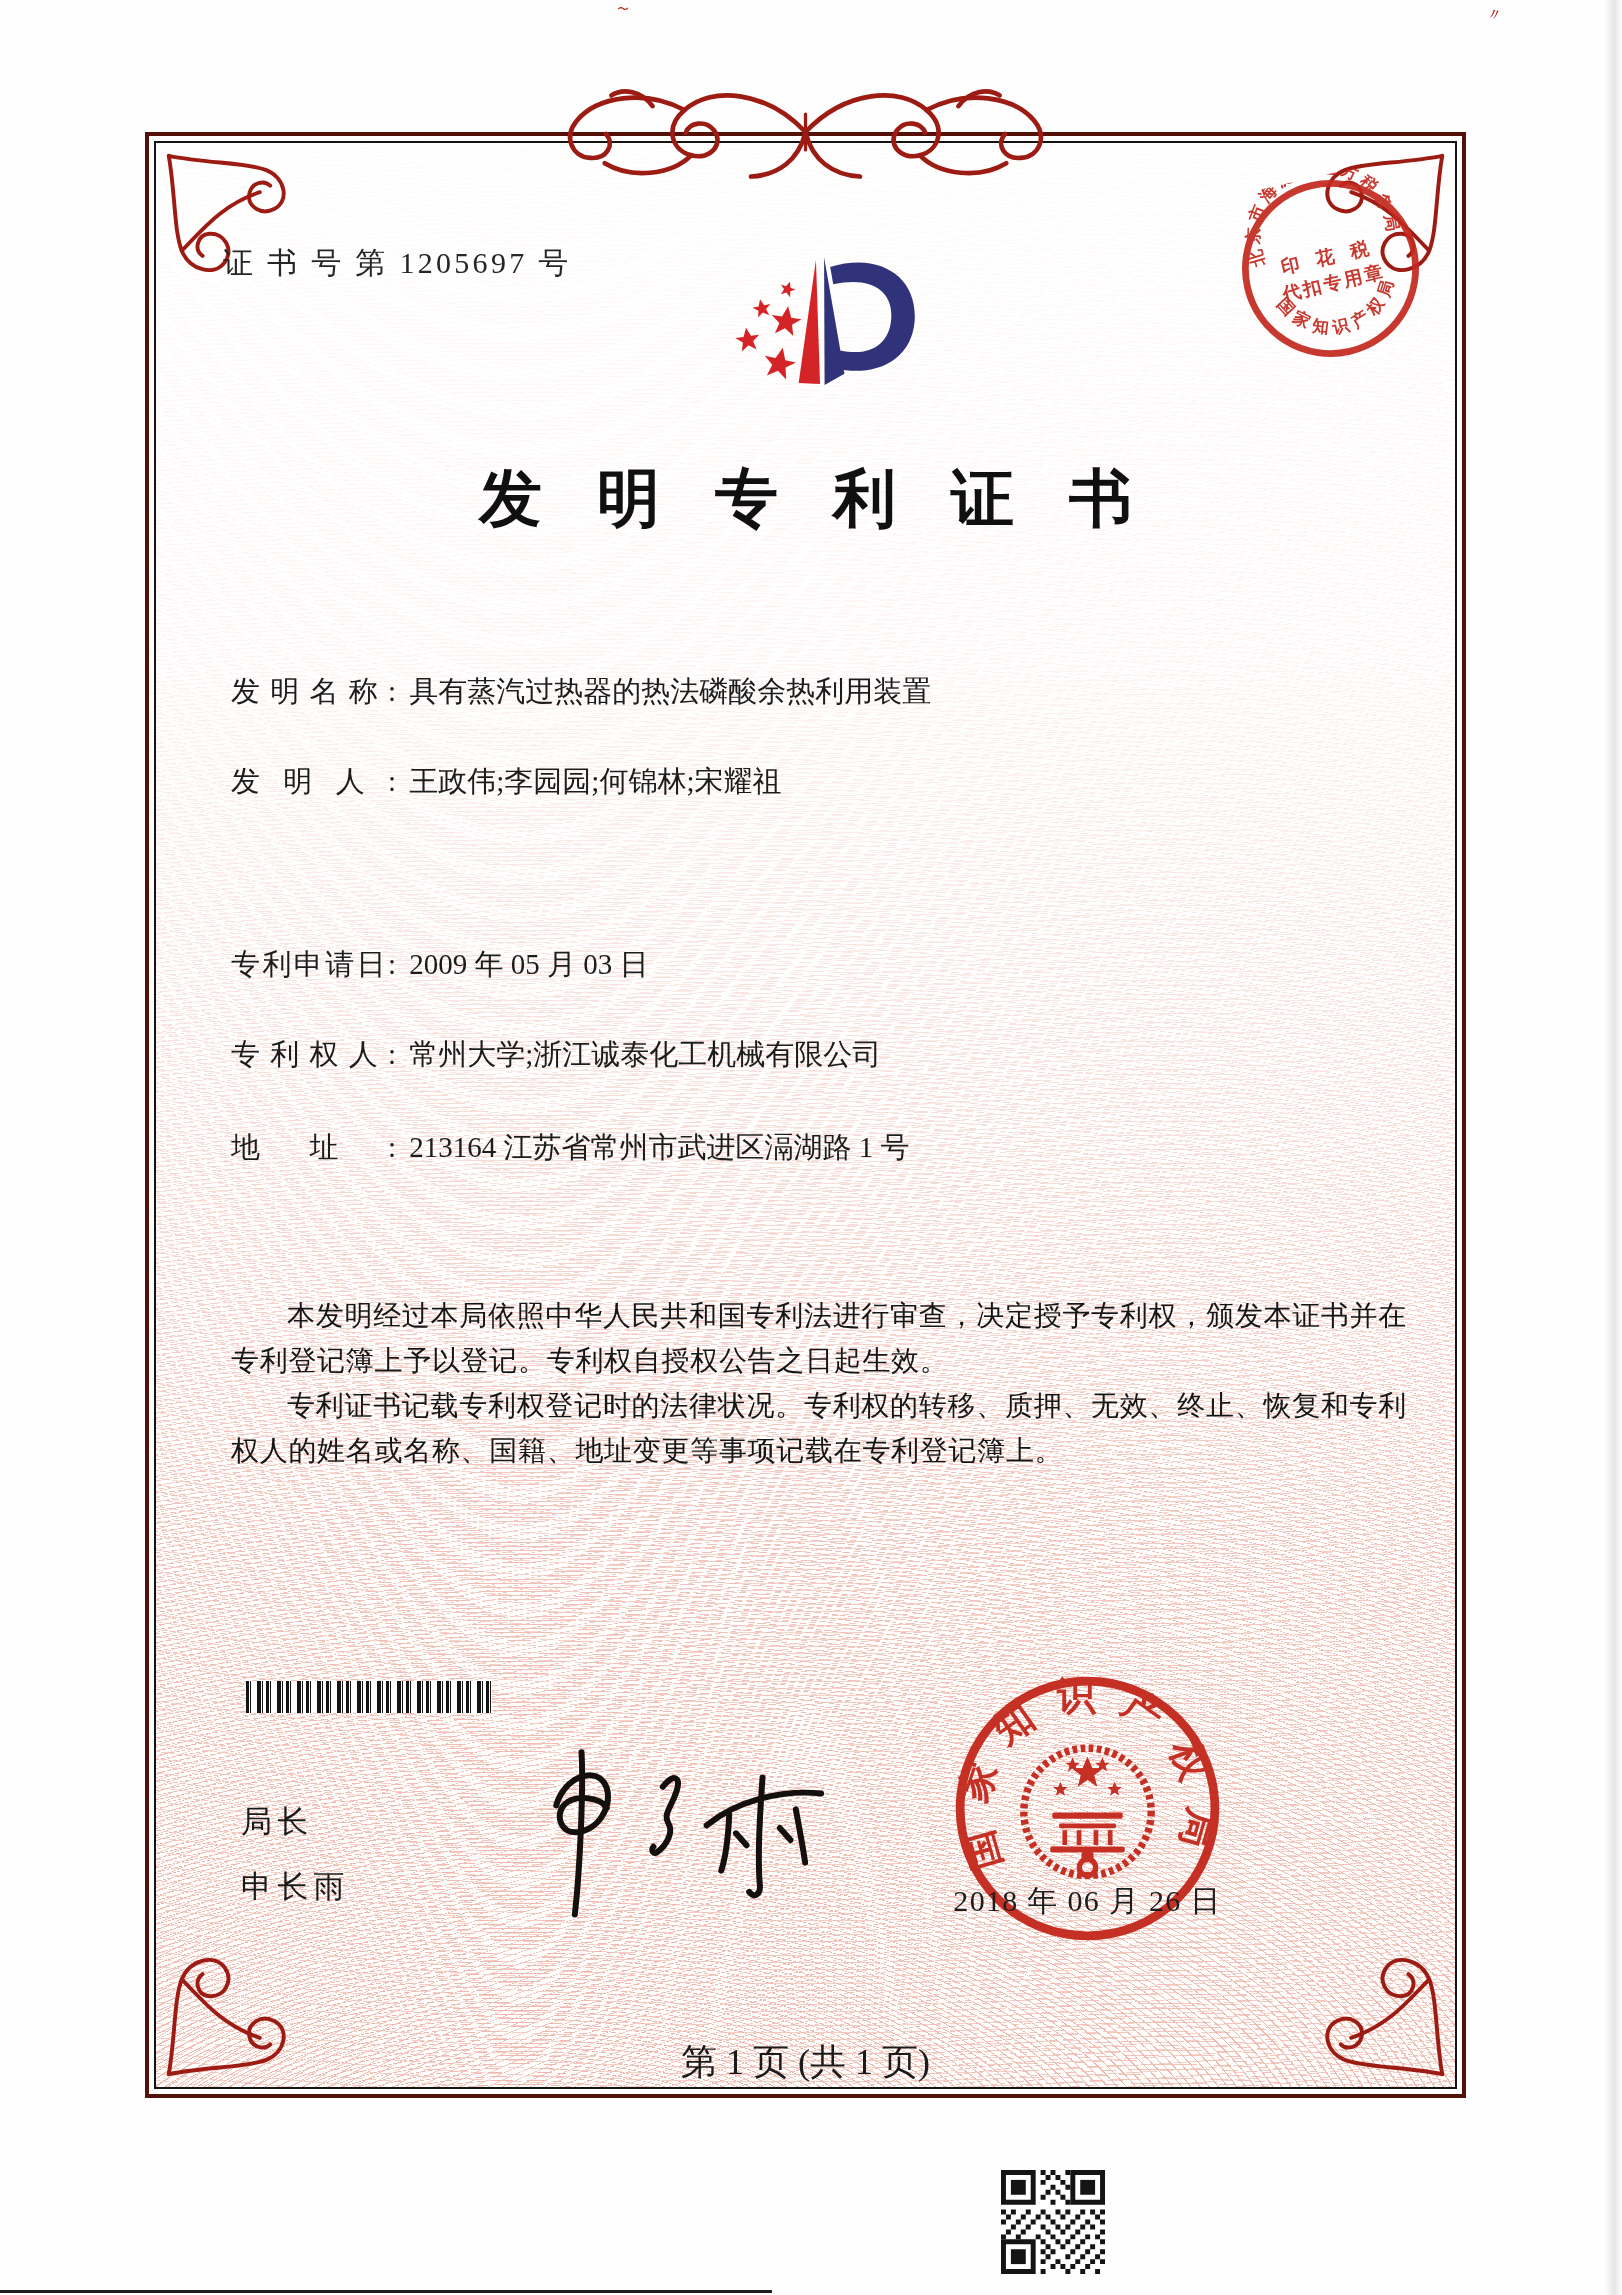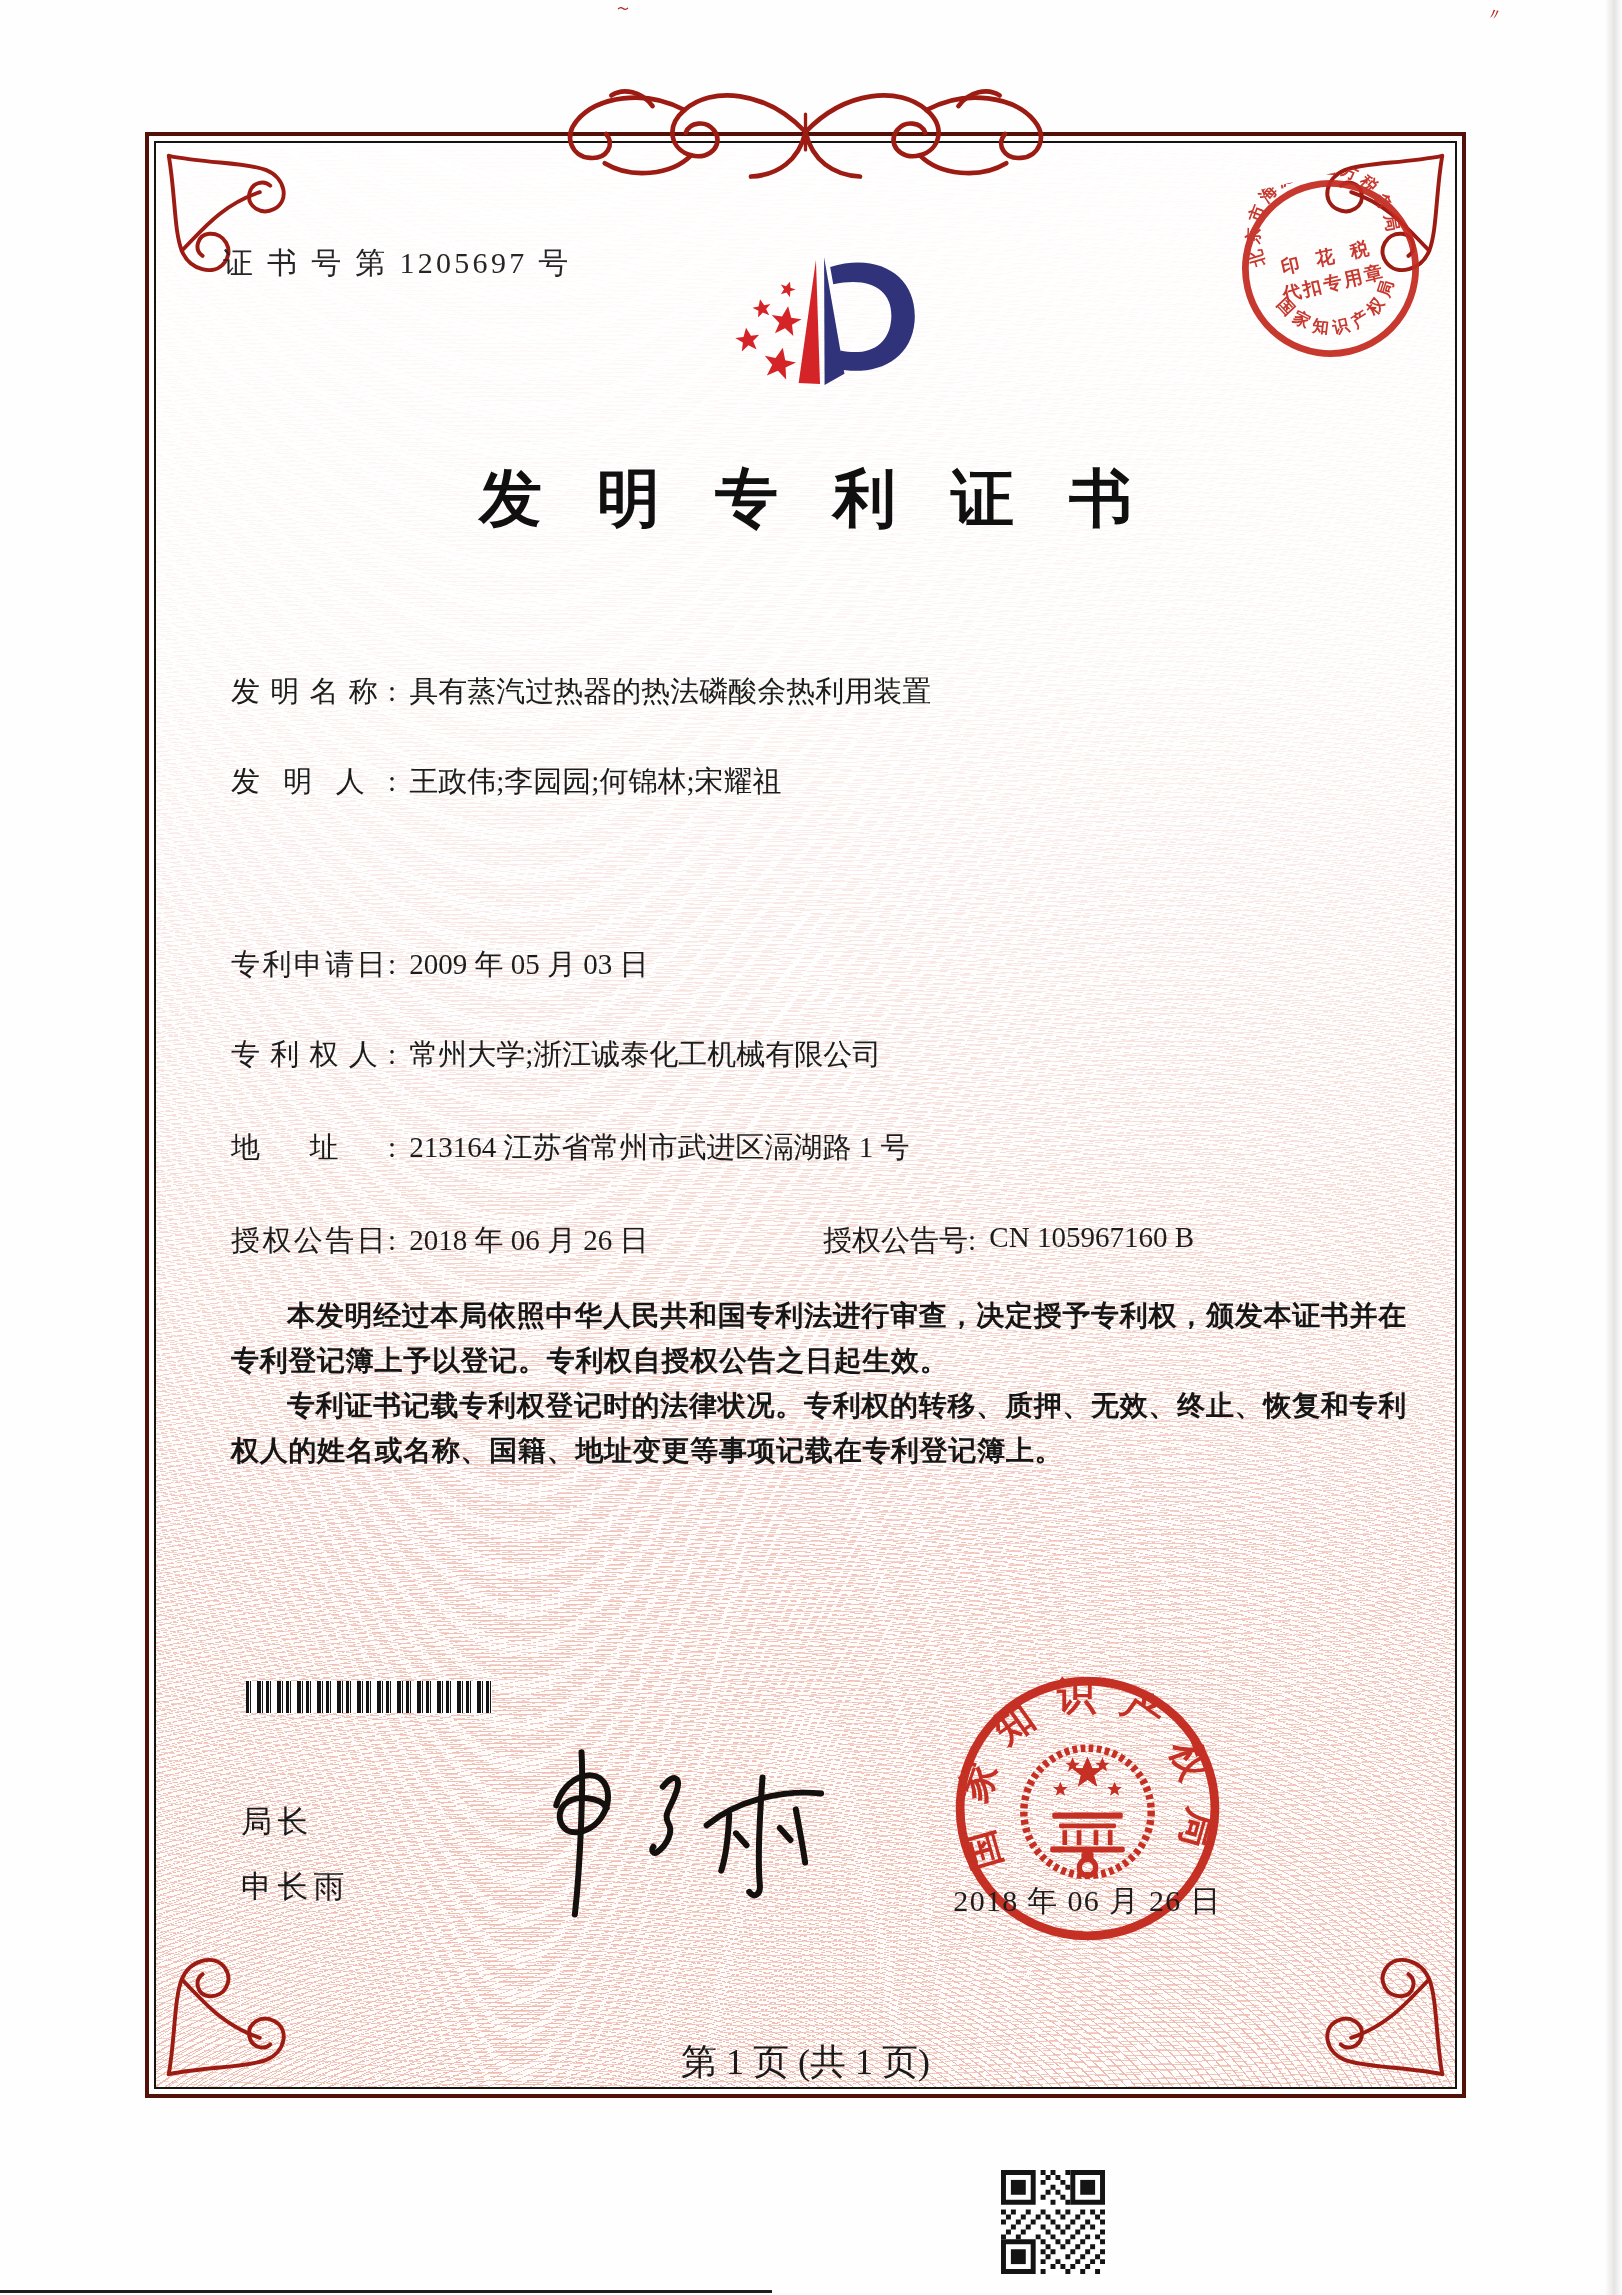--- a/index.html
+++ b/index.html
@@ -37,21 +37,21 @@
   .title span{letter-spacing:55px;margin-right:-55px;}
   
   .field-row{position:absolute;left:75px;width:1178px;font-size:29px;white-space:nowrap;}
   .f-label{display:inline-block;width:165px;text-align:justify;text-align-last:justify;vertical-align:top;}
   .f-value{padding-left:13.3px;}
   .pair2{position:absolute;left:592px;top:0;}
   .pair2 .f-label{width:auto;text-align:left;text-align-last:auto;}
   
   .paras{position:absolute;left:75px;top:1150px;width:1176px;font-size:28px;line-height:45px;
          text-align:justify;color:#161616;}
-  .paras p{margin:0;text-indent:2em;letter-spacing:0.7px;font-weight:bold;}
+  .paras p{margin:0;text-indent:2em;letter-spacing:0.7px;}
   
   .barcode{
     position:absolute;left:90px;top:1538px;width:246px;height:32px;
     background:repeating-linear-gradient(90deg,
       #141414 0 2.7px,#fff 2.7px 4px,
       #141414 4px 5.3px,#fff 5.3px 8.6px,
       #141414 8.6px 9.3px,#fff 9.3px 11.3px,
       #141414 11.3px 14.6px,#fff 14.6px 16px,
       #141414 16px 17.3px,#fff 17.3px 20px);
   }
@@ -172,26 +172,20 @@
       <span class="f-label">发明人:</span><span class="f-value">王政伟;李园园;何锦林;宋耀祖</span>
     </div>
     <div class="field-row" style="top:802px;">
       <span class="f-label">专利申请日:</span><span class="f-value">2009 年 05 月 03 日</span>
     </div>
     <div class="field-row" style="top:892px;">
       <span class="f-label">专利权人:</span><span class="f-value">常州大学;浙江诚泰化工机械有限公司</span>
     </div>
     <div class="field-row" style="top:985px;">
       <span class="f-label">地址:</span><span class="f-value">213164 江苏省常州市武进区滆湖路 1 号</span>
-    </div>
-    <div class="field-row" style="top:1078px;">
-      <span class="f-label">授权公告日:</span><span class="f-value">2018 年 06 月 26 日</span>
-      <span class="pair2">
-        <span class="f-label">授权公告号:</span><span class="f-value">CN 105967160 B</span>
-      </span>
     </div>
 
     <div class="paras">
       <p>本发明经过本局依照中华人民共和国专利法进行审查，决定授予专利权，颁发本证书并在专利登记簿上予以登记。专利权自授权公告之日起生效。</p>
       <p>专利证书记载专利权登记时的法律状况。专利权的转移、质押、无效、终止、恢复和专利权人的姓名或名称、国籍、地址变更等事项记载在专利登记簿上。</p>
     </div>
 
     <div class="barcode"></div>
 
     <div class="director">

